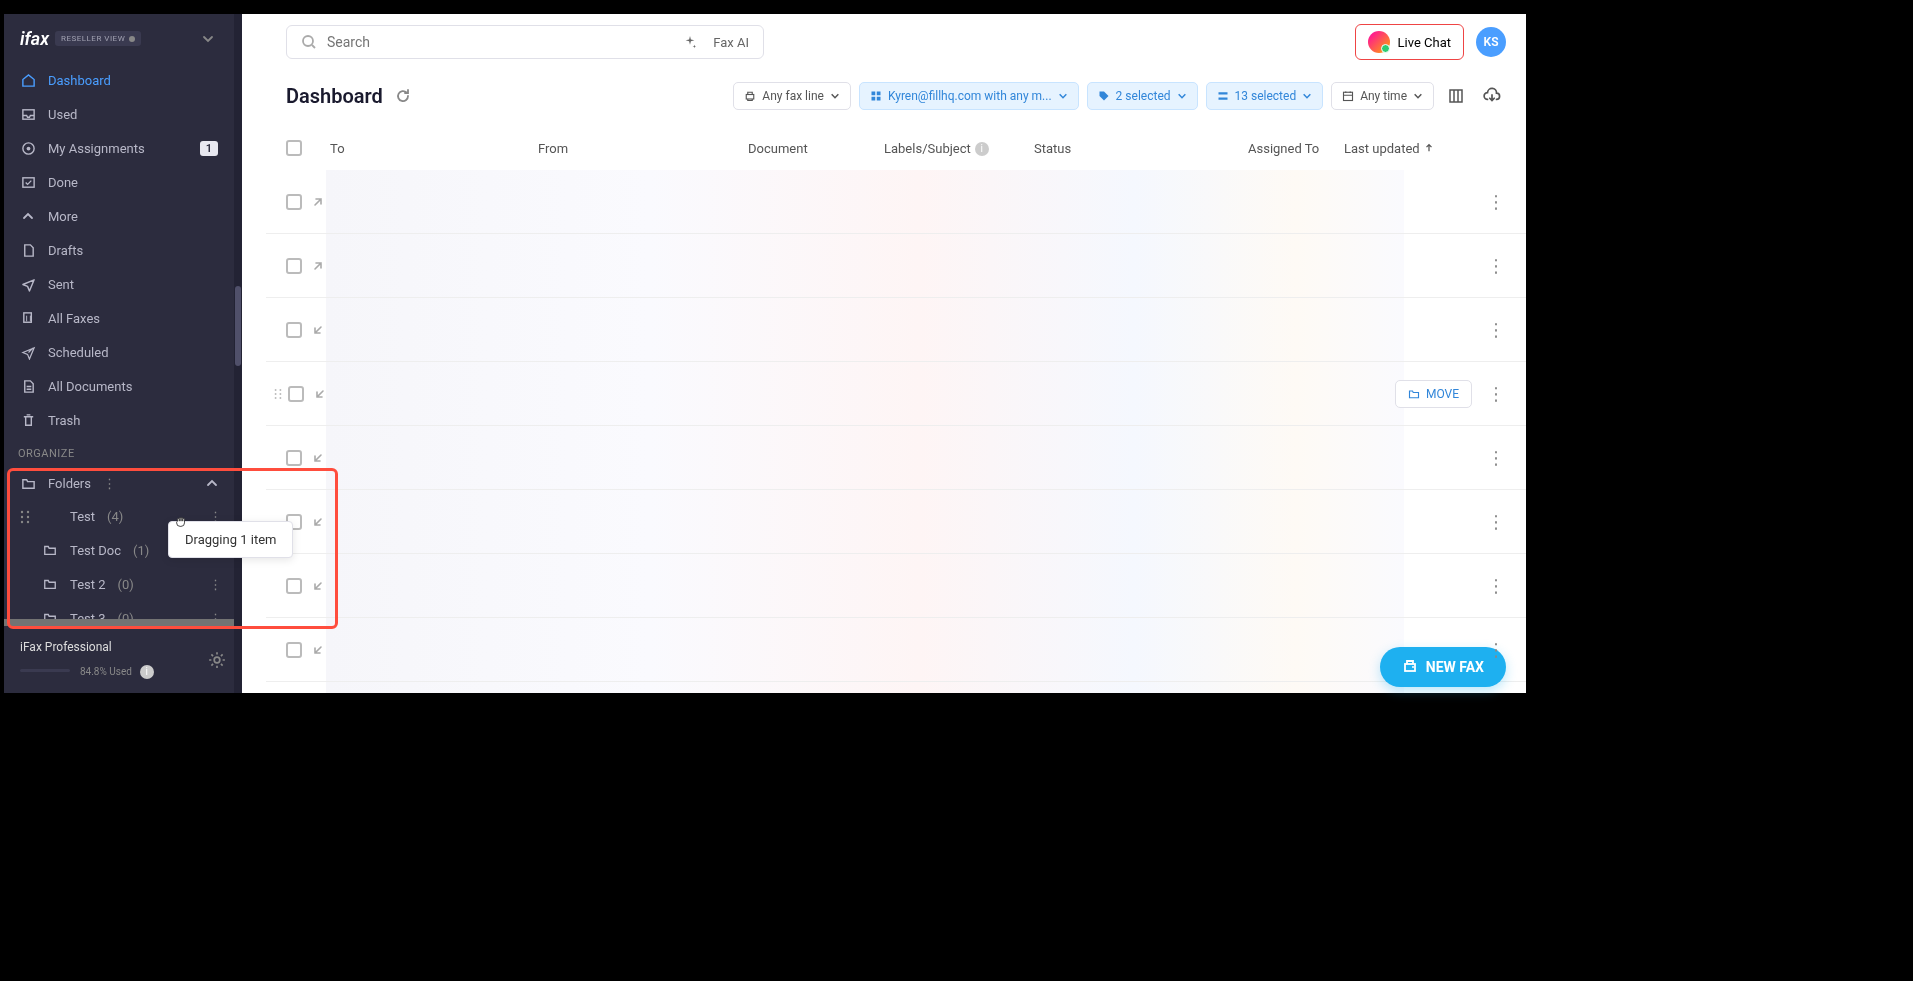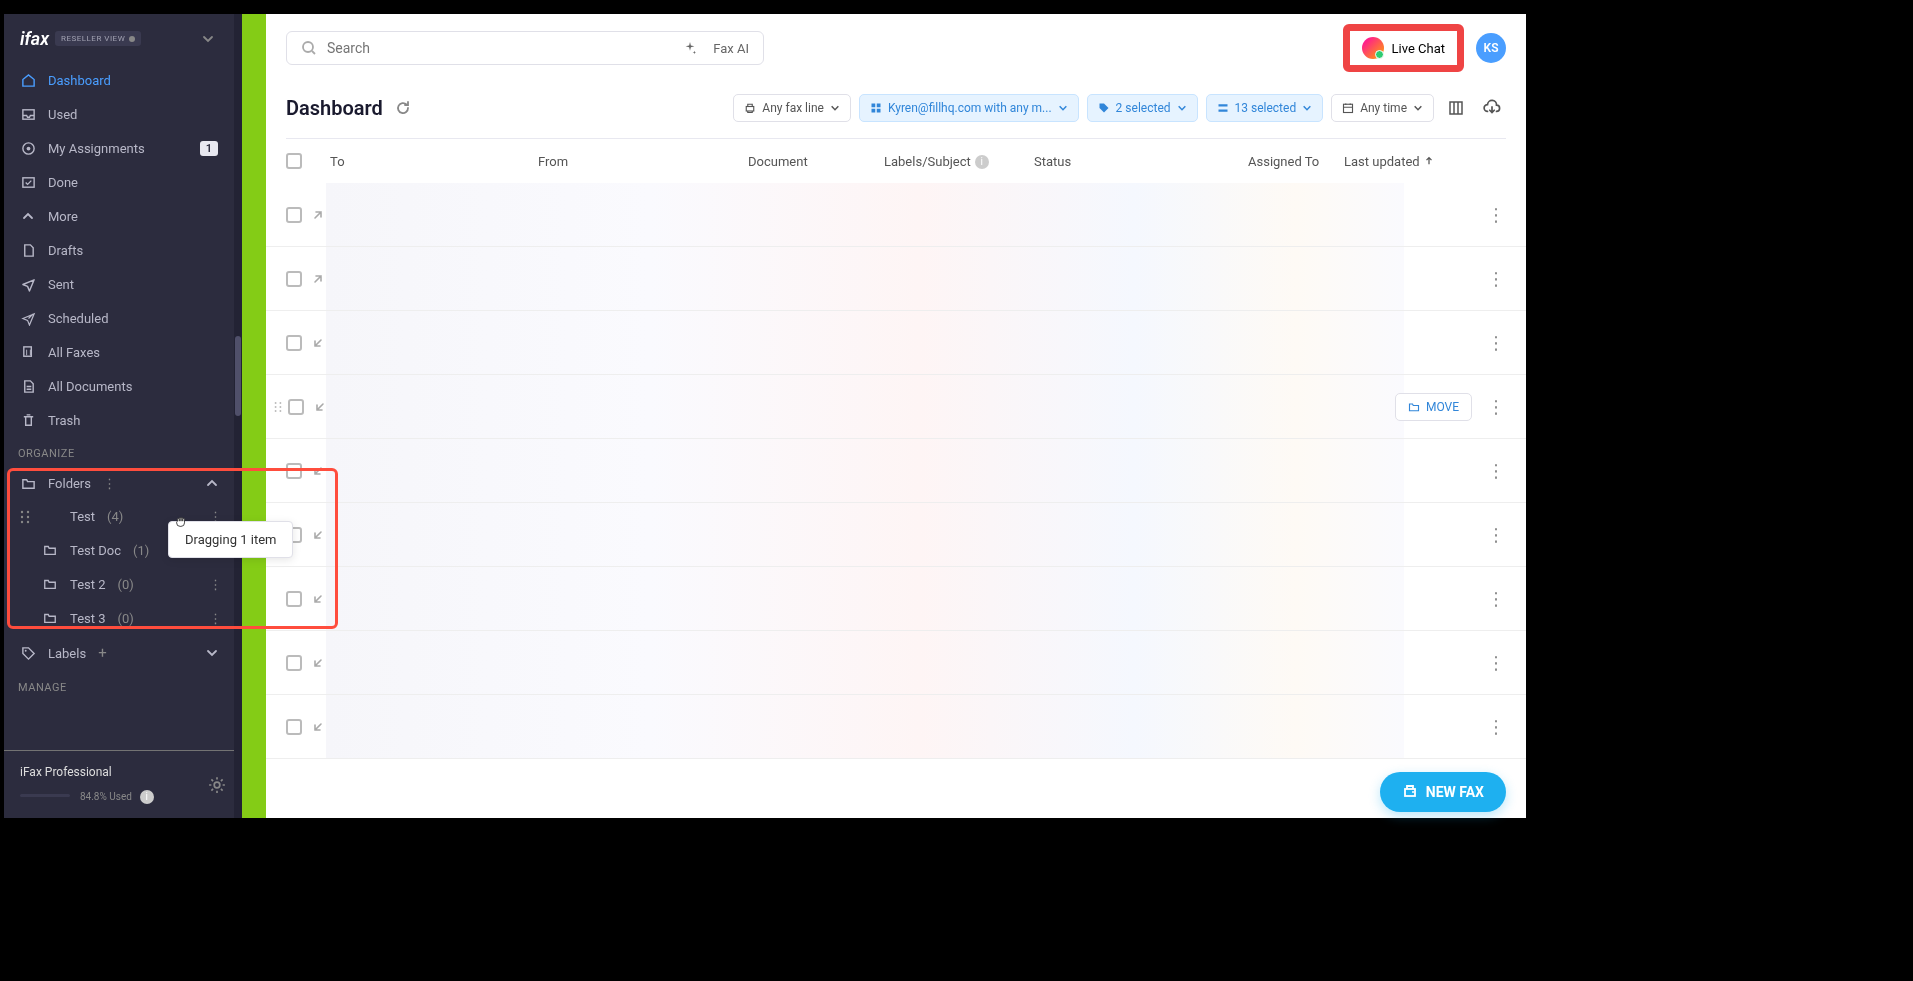--- a/index.html
+++ b/index.html
@@ -1,17 +1,17 @@
 <!DOCTYPE html>
 <html><head>
 <meta charset="utf-8">
 <style>
   * { box-sizing: border-box; margin: 0; padding: 0; font-family: -apple-system, BlinkMacSystemFont, "Segoe UI", Roboto, sans-serif; }
   body { background: #000; width: 1913px; height: 981px; overflow: hidden; position: relative; }
-  .app { position: absolute; top: 14px; left: 4px; right: 384px; bottom: 226px; background: #84cc16; display: flex; width: 1522px; height: 804px; border-radius: 13px; }
+  .app { position: absolute; top: 14px; left: 4px; right: 384px; bottom: 226px; background: #ffffff; display: flex; width: 1522px; height: 679px; border-radius: 13px; }
 
   
   .sidebar { width: 238px; background: #2c2c3e; color: #b8b8c8; display: flex; flex-direction: column; position: relative; flex-shrink: 0; }
   .sidebar-scroll { width: 230px; height: 100%; overflow: hidden; }
   .sidebar-header { display: flex; align-items: center; padding: 14px 16px; justify-content: space-between; }
   .logo { display: flex; align-items: center; gap: 6px; }
   .logo-text { color: #fff; font-weight: 600; font-size: 18px; font-style: italic; }
   .reseller-badge { background: #3a3a50; color: #a0a0b0; font-size: 8px; padding: 3px 6px; border-radius: 3px; letter-spacing: 0.5px; display: flex; align-items: center; gap: 4px; }
   .reseller-dot { width: 6px; height: 6px; border-radius: 50%; background: #888; display: inline-block; }
   .chevron-down { width: 20px; height: 20px; display: flex; align-items: center; justify-content: center; color: #888; cursor: pointer; }
@@ -22,21 +22,21 @@
   .section-header { padding: 10px 14px 6px; font-size: 11px; letter-spacing: 0.5px; color: #888; }
   .folders-header { display: flex; align-items: center; padding: 9px 16px; gap: 12px; font-size: 13px; color: #b8b8c8; cursor: pointer; }
   .folders-header .spacer { flex: 1; }
   .folder-item { display: flex; align-items: center; padding: 9px 12px 9px 38px; gap: 12px; font-size: 13px; color: #b8b8c8; cursor: pointer; }
   .folder-item.with-drag { padding-left: 16px; }
   .folder-item .drag-handle { width: 16px; color: #888; }
   .folder-item .more-v { margin-left: auto; color: #888; }
   .folder-count { color: #888; }
   .labels-item { display: flex; align-items: center; padding: 9px 16px; gap: 12px; font-size: 13px; cursor: pointer; color: #b8b8c8; }
   .labels-item .spacer { flex: 1; }
-  .sidebar-footer { margin-top: auto; border-top: 1px solid #737373; padding: 14px 16px; display: flex; align-items: center; gap: 10px; }
+  .sidebar-footer { margin-top: auto; border-top: 7px solid #737373; padding: 14px 16px; display: flex; align-items: center; gap: 10px; }
   .plan-info { flex: 1; }
   .plan-name { font-size: 12px; color: #ddd; margin-bottom: 6px; }
   .plan-bar { height: 3px; background: #3a3a50; border-radius: 2px; overflow: hidden; width: 50px; display: inline-block; vertical-align: middle; }
   .plan-bar-fill { height: 100%; background: #4a9eff; width: 84.8%; }
   .plan-used { font-size: 10px; color: #888; margin-left: 6px; }
   .gear { color: #888; cursor: pointer; }
   .sidebar-scrollbar { position: absolute; right: 0; top: 0; bottom: 0; width: 8px; background: #232334; }
   .sidebar-scrollbar-thumb { position: absolute; right: 1px; width: 6px; background: #50506a; border-radius: 3px; top: 40%; height: 80px; }
 
   
@@ -45,21 +45,21 @@
   
   .drag-tooltip { position: absolute; background: #fff; border: 1px solid #e0e0e8; border-radius: 4px; padding: 10px 16px; font-size: 13px; color: #333; box-shadow: 0 2px 8px rgba(0,0,0,0.1); z-index: 60; }
 
   
   .main { flex: 1; background: #fff; display: flex; flex-direction: column; overflow: hidden; margin-left: 24px; }
   .topbar { display: flex; align-items: center; padding: 10px 20px; gap: 12px; }
   .search-box { display: flex; align-items: center; border: 1px solid #e0e0e8; border-radius: 6px; padding: 8px 14px; width: 478px; gap: 10px; }
   .search-box input { border: none; outline: none; flex: 1; font-size: 14px; color: #555; }
   .fax-ai { display: flex; align-items: center; gap: 16px; font-size: 13px; color: #666; cursor: pointer; }
   .topbar-spacer { flex: 1; }
-  .live-chat { display: flex; align-items: center; gap: 8px; border: 7px solid #ef4444; border-radius: 6px; padding: 6px 12px; font-size: 13px; cursor: pointer; }
+  .live-chat { display: flex; align-items: center; gap: 8px; border: 1px solid #ef4444; border-radius: 6px; padding: 6px 12px; font-size: 13px; cursor: pointer; }
   .chat-avatar { width: 22px; height: 22px; border-radius: 50%; background: linear-gradient(135deg,#f0a,#fa0); position: relative; }
   .chat-avatar::after { content:''; position: absolute; bottom: 0; right: 0; width: 7px; height: 7px; background: #2ecc71; border: 1.5px solid #fff; border-radius: 50%; }
   .user-avatar { width: 30px; height: 30px; border-radius: 50%; background: #4a9eff; color: #fff; display: flex; align-items: center; justify-content: center; font-size: 12px; font-weight: 600; cursor: pointer; }
 
   .page-header { display: flex; align-items: center; padding: 12px 20px; gap: 12px; }
   .page-title { font-size: 20px; font-weight: 600; color: #1a1a2e; }
   .refresh-btn { color: #888; cursor: pointer; }
   .filters { display: flex; gap: 8px; margin-left: auto; align-items: center; }
   .filter-pill { display: flex; align-items: center; gap: 6px; border: 1px solid #e0e0e8; border-radius: 5px; padding: 6px 10px; font-size: 12px; color: #555; cursor: pointer; background: #fff; }
   .filter-pill.blue { background: #e6f3ff; border-color: #c8e4ff; color: #3186d9; }
@@ -173,33 +173,33 @@
       <span class="nav-icon">
             <svg width="15" height="15" viewBox="0 0 16 16">
               <path d="M2 8l12-5-5 12-2-5z" stroke="currentColor" stroke-width="1.5" fill="none" stroke-linejoin="round"></path>
             </svg>
           </span>
       <span>Sent</span>
     </div>
     <div class="nav-item">
       <span class="nav-icon">
             <svg width="15" height="15" viewBox="0 0 16 16">
-              <path d="M2 8l12-5-5 12-2-5z M8 8l5-5" stroke="currentColor" stroke-width="1.3" fill="none"></path>
-            </svg>
-          </span>
-      <span>Scheduled</span>
-    </div>
-    <div class="nav-item">
-      <span class="nav-icon">
-            <svg width="15" height="15" viewBox="0 0 16 16">
               <rect x="3" y="2" width="8" height="10" stroke="currentColor" stroke-width="1.5" fill="none"></rect>
               <path d="M6 5v6M10 5v6" stroke="currentColor" stroke-width="1"></path>
             </svg>
           </span>
       <span>All Faxes</span>
+    </div>
+    <div class="nav-item">
+      <span class="nav-icon">
+            <svg width="15" height="15" viewBox="0 0 16 16">
+              <path d="M2 8l12-5-5 12-2-5z M8 8l5-5" stroke="currentColor" stroke-width="1.3" fill="none"></path>
+            </svg>
+          </span>
+      <span>Scheduled</span>
     </div>
     <div class="nav-item">
       <span class="nav-icon">
             <svg width="15" height="15" viewBox="0 0 16 16">
               <path d="M4 2h6l3 3v9H4z M6 8h5 M6 11h5" stroke="currentColor" stroke-width="1.5" fill="none"></path>
             </svg>
           </span>
       <span>All Documents</span>
     </div>
     <div class="nav-item">

